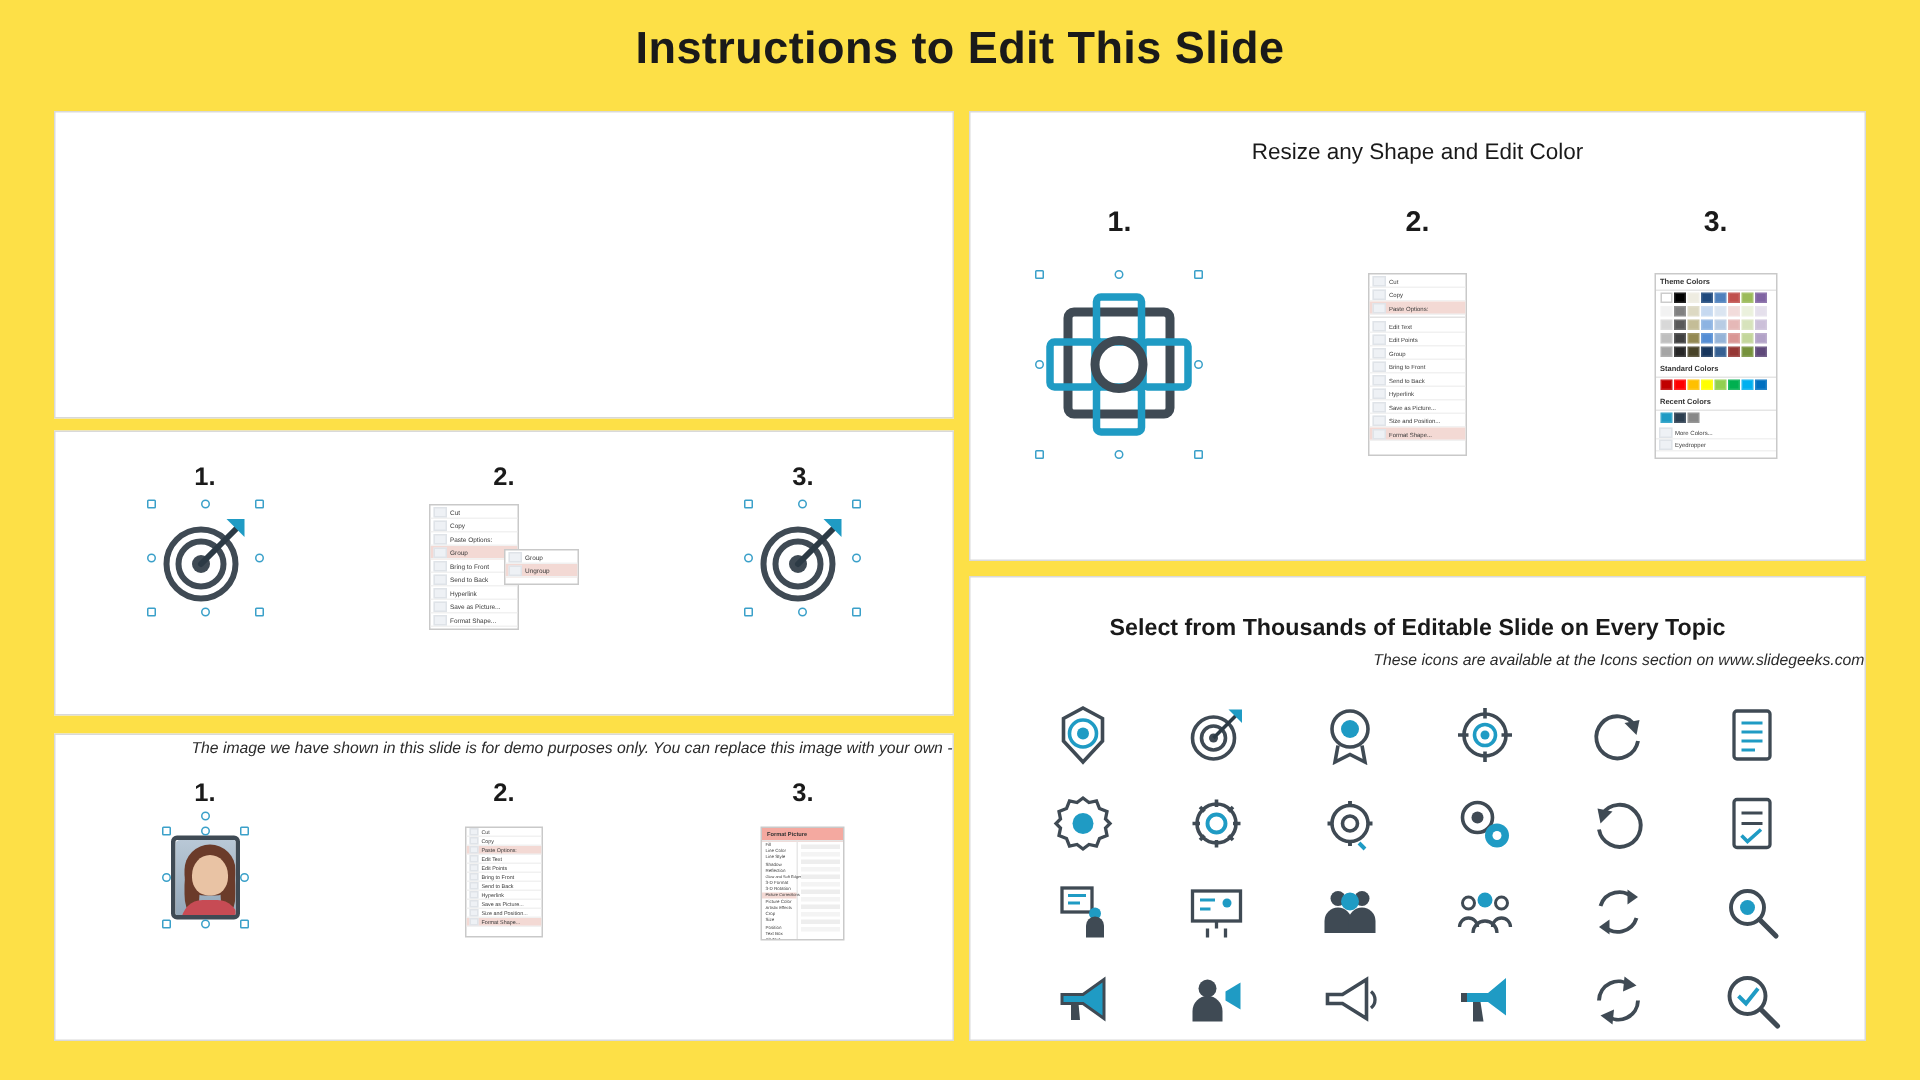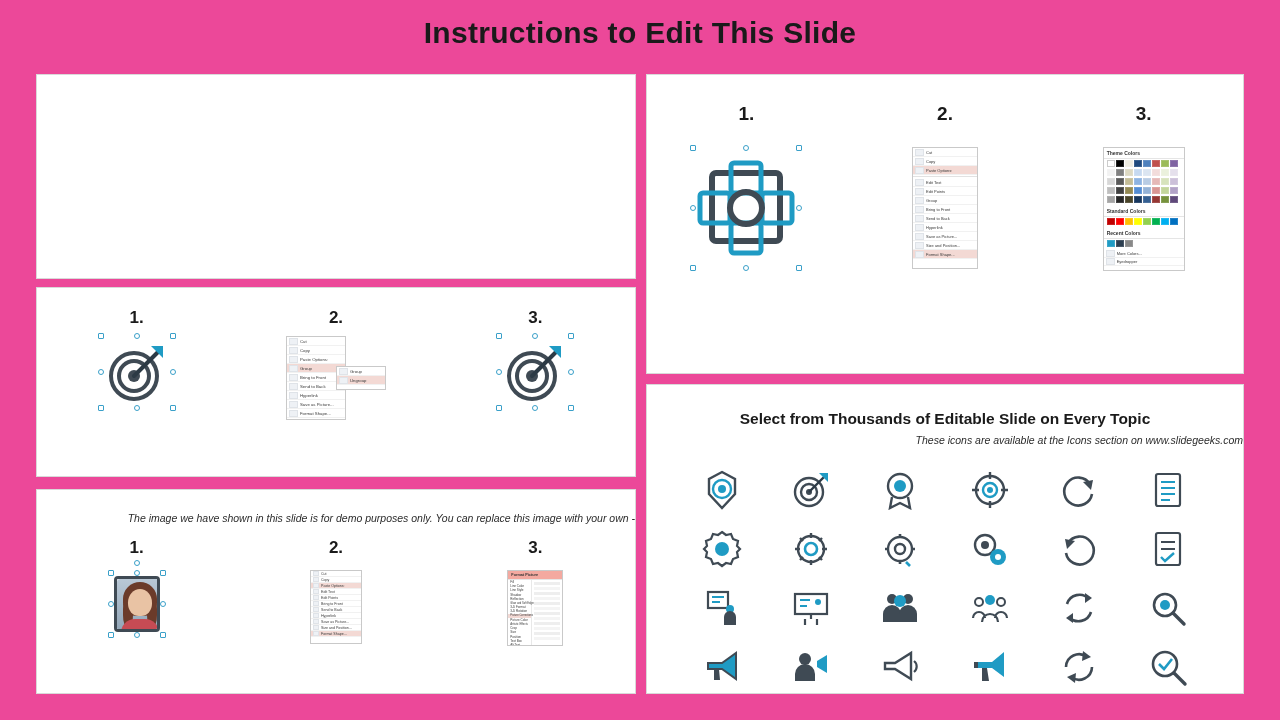--- a/index.html
+++ b/index.html
@@ -7,21 +7,21 @@
     margin: 0; padding: 0;
     width: 1280px; height: 720px;
     background: #ffffff;
     font-family: "Liberation Sans", sans-serif;
     color: #333333;
     overflow: hidden;
   }
   .slide {
     position: relative;
     width: 1280px; height: 720px;
-    background: #ec4899;
+    background: #fde047;
   }
   .slide-title {
     position: absolute;
     top: 16px; left: 0; width: 1280px;
     text-align: center;
     font-size: 30px;
     font-weight: bold;
     color: #1a1a1a;
     letter-spacing: 0.3px;
   }
@@ -68,21 +68,21 @@
   .three-cols {
     display: flex;
     width: 100%;
   }
   .col { flex: 1; display: flex; flex-direction: column; align-items: center; }
   .col .step-num { margin-bottom: 8px; }
 
   
   #panel-replace-image { left: 36px; top: 489px; width: 600px; height: 205px; }
   #panel-replace-image .panel-title { margin-top: 14px; }
-  #panel-replace-image .panel-subtitle { margin-top: 22px; }
+  #panel-replace-image .panel-subtitle { margin-top: 3px; }
 
   
   #panel-resize { left: 646px; top: 74px; width: 598px; height: 300px; }
   #panel-resize .panel-title { margin-top: 18px; }
 
   
   #panel-icon-library { left: 646px; top: 384px; width: 598px; height: 310px; }
   #panel-icon-library .panel-title { margin-top: 25px; font-size: 15.5px; font-weight: bold; }
   #panel-icon-library .panel-subtitle { margin-top: 6px; }
   .icon-grid {
@@ -421,20 +421,21 @@
               <div style="height:3px;background:#eeeeee;margin-bottom:2px;"></div>
               <div style="height:3px;background:#f4f4f4;"></div>
             </div>
           </div>
         </div>
       </div>
     </div>
   </div>
 
   <div class="panel" id="panel-resize">
+    <div class="panel-title">Resize any Shape and Edit Color</div>
 
     <div class="three-cols" style="margin-top:28px;">
 
       <div class="col">
         <div class="step-num" style="font-size:19px;">1.</div>
         <div class="handle-box" style="width:108px;height:122px;margin-top:14px;">
           <svg width="108" height="122" viewBox="0 0 108 122">
             <rect x="20" y="26" width="68" height="68" rx="4" fill="none" stroke="#3f4a54" stroke-width="6"></rect>
             <rect x="8" y="46" width="30" height="30" rx="3" fill="none" stroke="#1f9bc4" stroke-width="5"></rect>
             <rect x="70" y="46" width="30" height="30" rx="3" fill="none" stroke="#1f9bc4" stroke-width="5"></rect>

